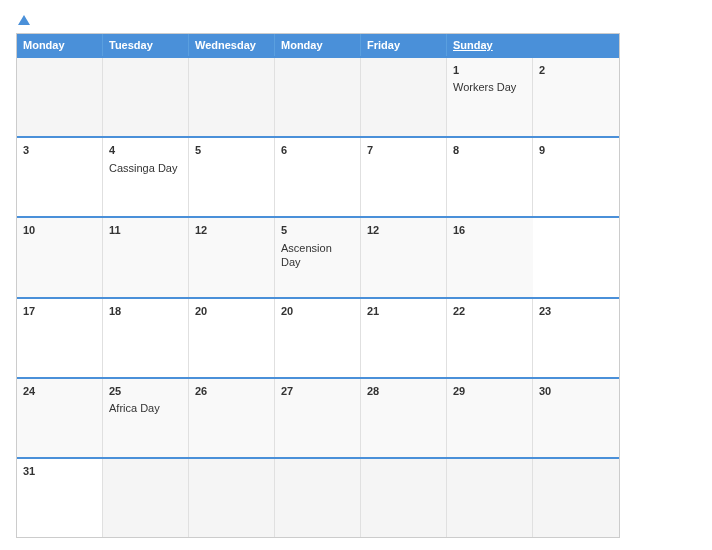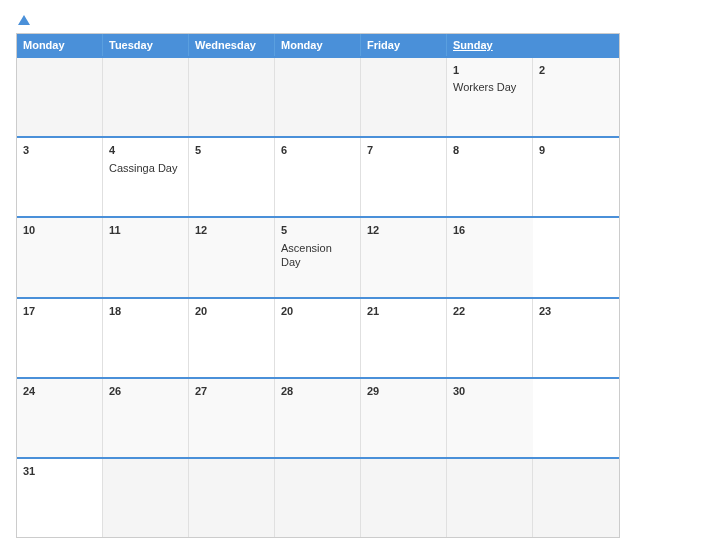--- a/index.html
+++ b/index.html
@@ -241,20 +241,24 @@
           </div>
           <div class="cal-cell">
             <div class="day-num">23</div>
           </div>
         </div>
         <div class="cal-row">
           <div class="cal-cell">
             <div class="day-num">24</div>
           </div>
           <div class="cal-cell">
+            <div class="day-num">25</div>
+            <div class="day-event">Africa Day</div>
+          </div>
+          <div class="cal-cell">
             <div class="day-num">26</div>
           </div>
           <div class="cal-cell">
             <div class="day-num">27</div>
           </div>
           <div class="cal-cell">
             <div class="day-num">28</div>
           </div>
           <div class="cal-cell">
             <div class="day-num">29</div>

